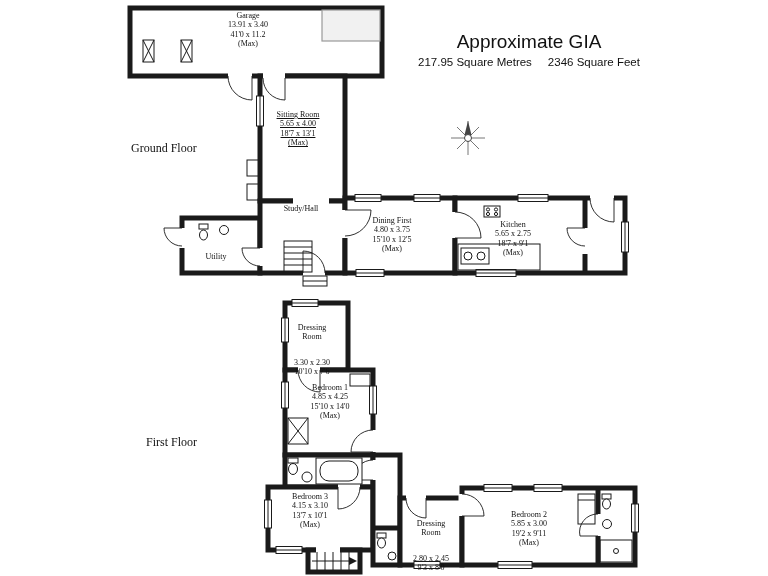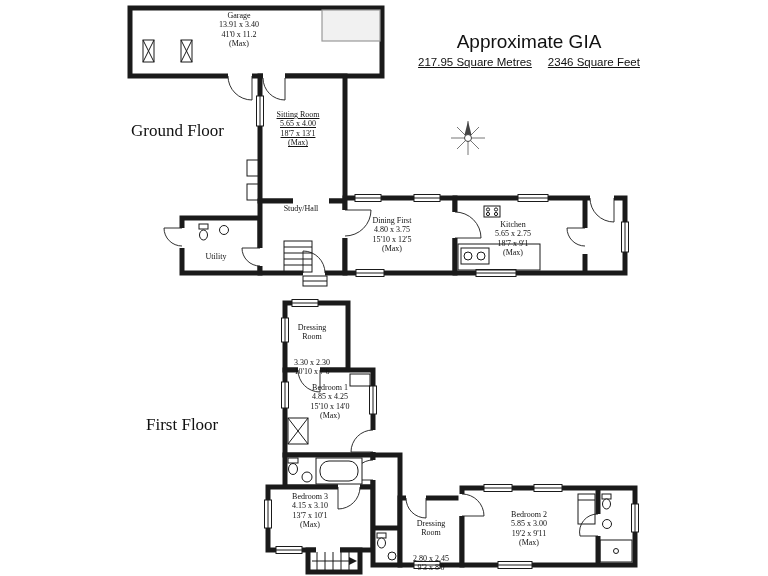--- a/index.html
+++ b/index.html
@@ -13,22 +13,22 @@
   .winrect{fill:#ffffff;stroke:#1a1a1a;stroke-width:1;}
   .winline{fill:none;stroke:#1a1a1a;stroke-width:1;}
   .thinline{fill:none;stroke:#1a1a1a;stroke-width:1;}
   .fixw{fill:#ffffff;stroke:#1a1a1a;stroke-width:1;}
   .arc{fill:none;stroke:#1a1a1a;stroke-width:0.9;}
   .compassline{fill:none;stroke:#777;stroke-width:1;}
   .gia{position:absolute;left:403px;top:31px;width:252px;text-align:center;
        font-family:"Liberation Sans",sans-serif;}
   .gia-title{font-size:19px;font-weight:normal;}
   .gia-areas{font-size:11.5px;margin-top:3px;}
-  .gia-areas span{margin:0 8px;text-decoration:underline;}
-  .floor-label{position:absolute;font-size:17px;}
+  .gia-areas span{margin:0 8px;}
+  .floor-label{position:absolute;font-size:12px;margin-top:20px;}
   .room-label{position:absolute;transform:translateX(-50%);text-align:center;
               font-size:8px;line-height:1.18;white-space:nowrap;}
   .room-label .wrap{white-space:normal;width:44px;margin:16px auto;}
 </style>
 </head>
 <body>
 
 <div class="stage">
 
   <svg class="plan-svg" width="768" height="576" viewBox="0 0 768 576">
@@ -234,21 +234,21 @@
   <div class="gia">
     <div class="gia-title">Approximate GIA</div>
     <div class="gia-areas">
       <span>217.95 Square Metres</span><span>2346 Square Feet</span>
     </div>
   </div>
 
   <div class="floor-label" style="left:131px;top:121px;">Ground Floor</div>
   <div class="floor-label" style="left:146px;top:415px;">First Floor</div>
 
-  <div class="room-label" style="left:239px;top:11px;">
+  <div class="room-label" style="left:248px;top:11px;">
     <div>Garage</div>
     <div>13.91 x 3.40</div>
     <div>41'0 x 11.2</div>
     <div>(Max)</div>
   </div>
 
   <div class="room-label" style="left:298px;top:110px;text-decoration:underline;">
     <div>Sitting Room</div>
     <div>5.65 x 4.00</div>
     <div>18'7 x 13'1</div>

